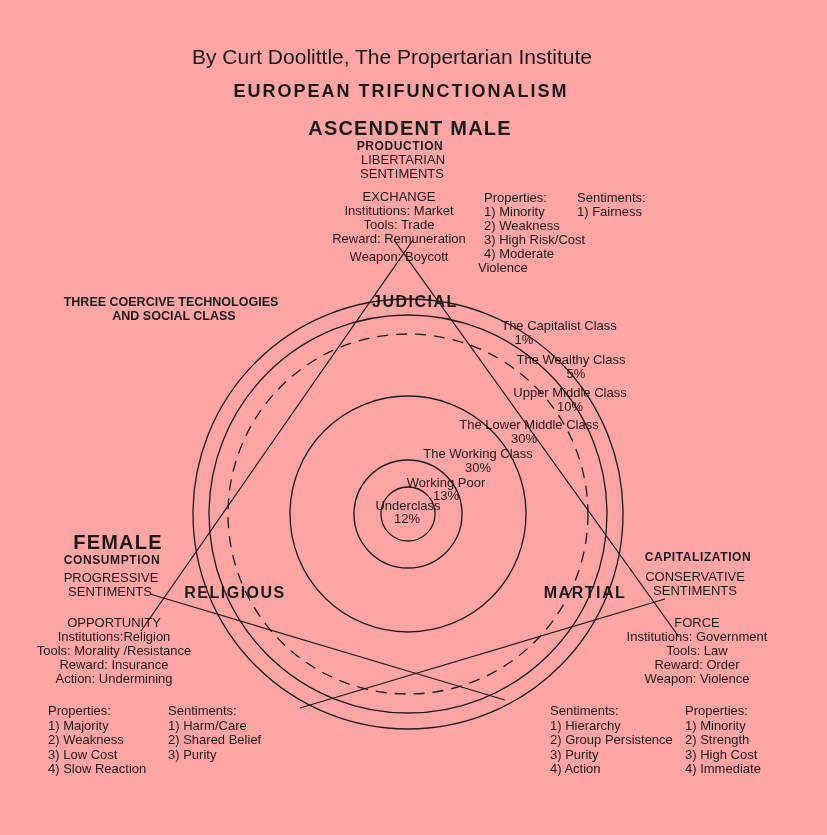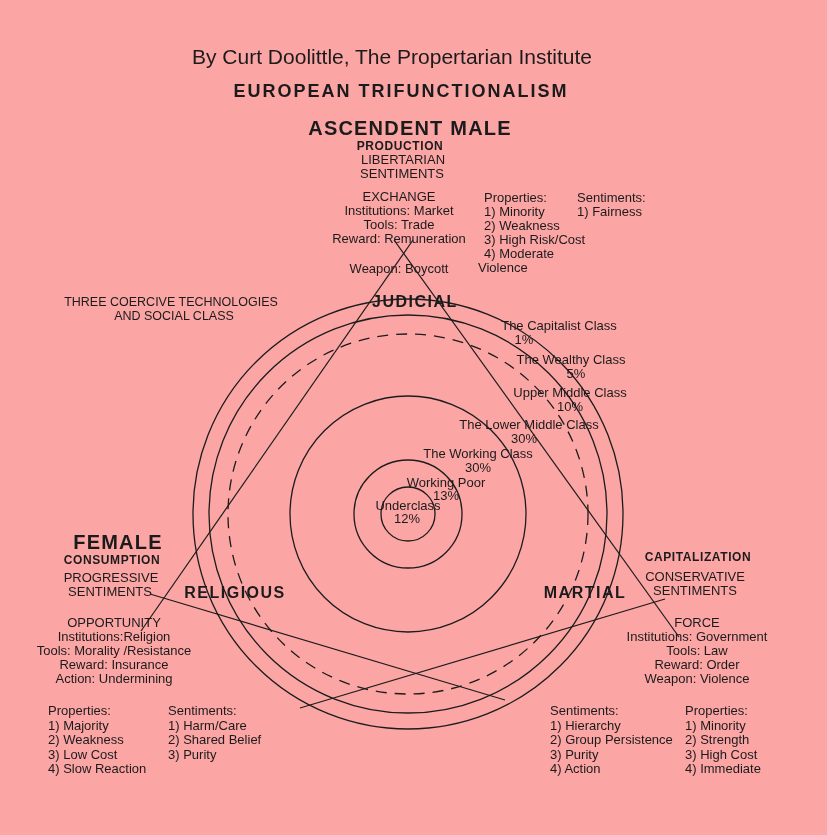--- a/index.html
+++ b/index.html
@@ -9,21 +9,21 @@
     font-family:"Liberation Sans","DejaVu Sans",sans-serif;
     color:#1b1b1b;
   }
   .t{position:absolute;white-space:nowrap;line-height:14px;font-size:13px;}
   .c{transform:translateX(-50%);text-align:center;}
   .big{font-weight:700;font-size:20px;letter-spacing:1.2px;line-height:22px;}
   .vertex{font-weight:700;font-size:16px;letter-spacing:1.5px;line-height:24px;}
   .sub{font-weight:700;font-size:12px;letter-spacing:.6px;line-height:13px;}
   .byline{font-size:21px;line-height:24px;}
   .title{font-weight:700;font-size:18px;letter-spacing:2px;line-height:20px;}
-  .legend{font-weight:400;font-size:12.5px;line-height:14px;}
+  .legend{font-weight:700;font-size:12.5px;line-height:14px;}
   .list{line-height:14.5px;}
   .list div{height:14.5px;}
   .blk div{height:14px;}
   svg.overlay{position:absolute;left:0;top:0;}
 </style>
 </head>
 <body>
 
 <div class="canvas">
 
@@ -50,21 +50,21 @@
   <div class="t c big" style="left:410px;top:117px">ASCENDENT MALE</div>
   <div class="t c sub" style="left:400px;top:140px">PRODUCTION</div>
   <div class="t c" style="left:403px;top:153px">LIBERTARIAN</div>
   <div class="t c" style="left:402px;top:167px">SENTIMENTS</div>
 
   <div class="t c blk" style="left:399px;top:190px">
     <div>EXCHANGE</div>
     <div>Institutions: Market</div>
     <div>Tools: Trade</div>
     <div>Reward: Remuneration</div>
-    <div style="margin-top:16px">Weapon: Boycott</div>
+    <div style="margin-top:4px">Weapon: Boycott</div>
   </div>
 
   <div class="t blk" style="left:484px;top:191px">
     <div>Properties:</div>
     <div>1) Minority</div>
     <div>2) Weakness</div>
     <div>3) High Risk/Cost</div>
     <div>4) Moderate</div>
     <div style="margin-left:-6px">Violence</div>
   </div>

